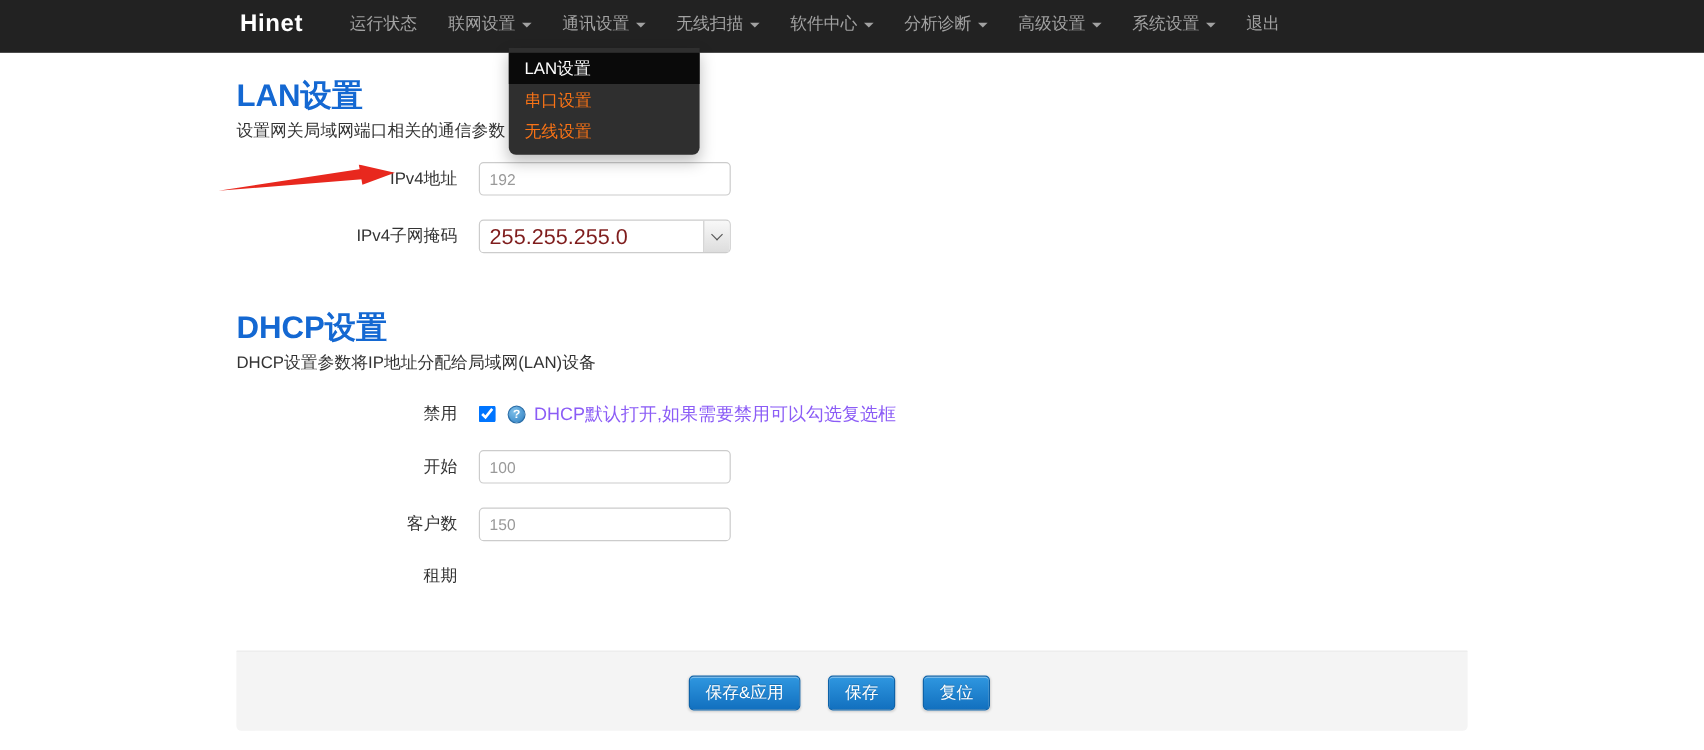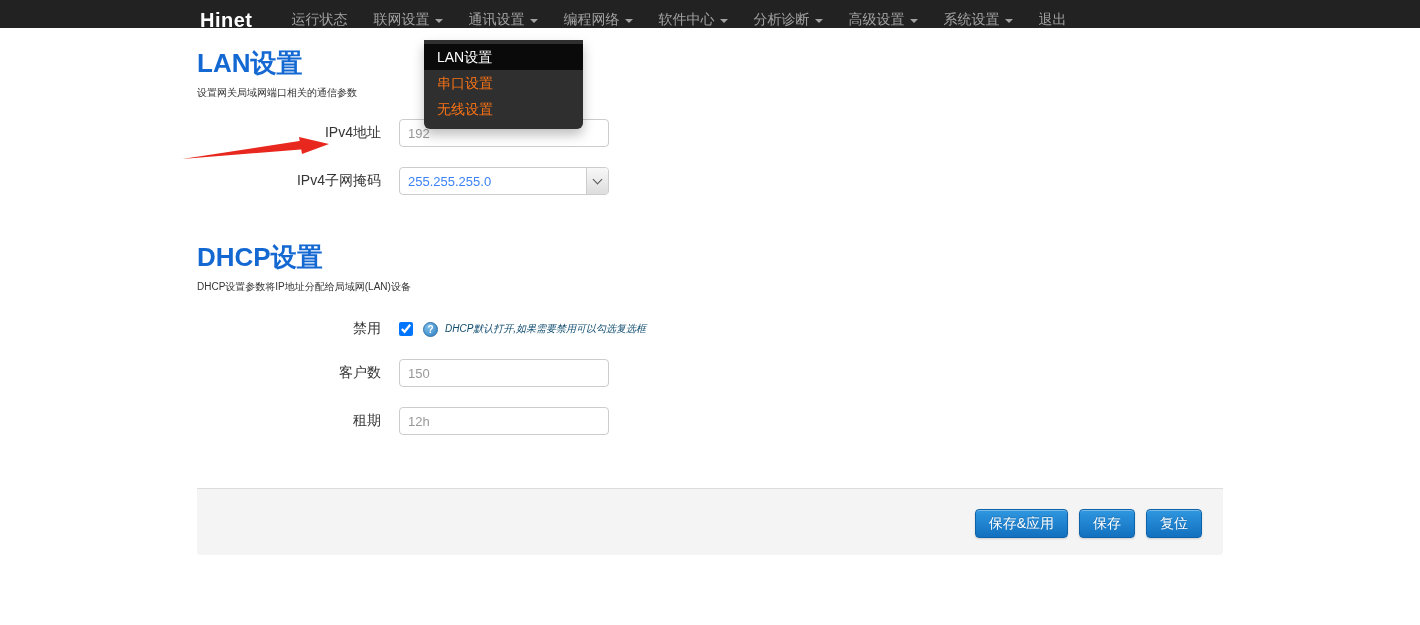--- a/index.html
+++ b/index.html
@@ -2,21 +2,21 @@
 <html><head>
 <meta charset="utf-8">
 <style>
   * { box-sizing: border-box; }
   html,body { margin:0; padding:0; }
   body {
     width:1420px; height:625px; background:#fff; overflow:hidden; position:relative;
     font-family:"Liberation Sans","DejaVu Sans",sans-serif; color:#333;
   }
   
-  .navbar { height:28px; background:#222; width:100%; }
+  .navbar { height:44px; background:#222; width:100%; }
   .nav-inner { width:1026px; margin:0 auto; height:40px; display:flex; align-items:center; }
   .brand { color:#fff; font-size:20px; font-weight:bold; margin:0 26px 0 3px; cursor:pointer; letter-spacing:.5px; }
   .nav-items { display:flex; list-style:none; margin:0; padding:0; height:40px; }
   .nav-link {
     color:#a2a2a2; font-size:14px; padding:0 13px; height:40px;
     display:flex; align-items:center; gap:5px; cursor:pointer; white-space:nowrap;
   }
   .caret {
     width:0; height:0; border-left:4px solid transparent; border-right:4px solid transparent;
     border-top:4px solid #a2a2a2; margin-top:2px;
@@ -25,54 +25,54 @@
   .dropdown {
     position:absolute; left:424px; top:40px; width:159px; z-index:20;
     background:#2f2f2f; border-radius:0 0 6px 6px; padding:4px 0 7px 0;
     box-shadow:0 6px 12px rgba(0,0,0,.25);
   }
   .dd-item { height:26px; line-height:26px; padding:0 13px; font-size:14px; color:#f97316; cursor:pointer; }
   .dd-item.active { background:#0a0a0a; color:#fff; }
   
   .container { width:1026px; margin:0 auto; position:relative; }
   .section-title { color:#1468d2; font-size:26px; font-weight:bold; margin:20px 0 6px 0; line-height:30px; }
-  .section-sub { font-size:10px; color:#333; margin:0 0 18px 0; line-height:17px; }
+  .section-sub { font-size:14px; color:#333; margin:0 0 18px 0; line-height:17px; }
   .dhcp-title { margin-top:47px; }
   .dhcp-sub { margin-bottom:24px; }
   .form-row { display:flex; align-items:center; margin-bottom:20px; }
   .form-row.last { margin-bottom:0; }
   .form-label { width:202px; padding-right:18px; text-align:right; font-size:14px; color:#333; flex:0 0 202px; }
   .text-input {
     width:210px; height:28px; border:1px solid #ccc; border-radius:4px;
     padding:0 8px; font-size:13px; color:#999; background:#fff; outline:none;
     font-family:"Liberation Sans","DejaVu Sans",sans-serif;
   }
   .fake-select {
     width:210px; height:28px; border:1px solid #ccc; border-radius:4px;
     background:#fff; display:flex; align-items:stretch; overflow:hidden; cursor:pointer;
   }
-  .fake-select .sel-value { flex:1; font-size:13px; color:#3b82f6; padding:0 8px; display:flex; align-items:center; }
+  .fake-select .sel-value { flex:1; font-size:18px; color:#7f1d1d; padding:0 8px; display:flex; align-items:center; }
   .sel-btn {
     width:22px; background:linear-gradient(#f8f8f8,#ddd); border-left:1px solid #ccc;
     display:flex; align-items:center; justify-content:center;
   }
   .chev { width:7px; height:7px; border-right:1.5px solid #555; border-bottom:1.5px solid #555; transform:rotate(45deg); margin-top:-4px; }
   .checkbox-row { height:20px; }
   .cb { width:14px; height:14px; margin:0 10px 0 0; cursor:pointer; }
   .help-icon {
     width:15px; height:15px; border-radius:50%; background:radial-gradient(circle at 35% 30%, #7fc0ea, #2e7fc2);
     border:1px solid #2a6ea8; color:#fff; font-size:10px; font-weight:bold; line-height:13px;
     display:inline-flex; align-items:center; justify-content:center; margin-right:7px; flex:0 0 15px;
   }
-  .cb-note { font-size:10px; color:#0c4a6e;font-style:italic; }
+  .cb-note { font-size:15px; color:#8b5cf6; }
   
   .footer-bar {
     width:1026px; margin:53px auto 0 auto; height:67px; background:#f4f4f4;
     border-top:1px solid #ddd; border-radius:0 0 4px 4px;
-    display:flex; justify-content:flex-end; align-items:flex-start; gap:11px; padding:20px 21px 0 0;
+    display:flex; justify-content:center; align-items:flex-start; gap:23px; padding:20px 21px 0 0;
   }
   .btn-blue {
     height:29px; padding:0 13px; border-radius:4px; cursor:pointer;
     background:linear-gradient(#2f97e0,#1270bf); border:1px solid #0d62a8; color:#fff;
     font-size:14px; font-family:"Liberation Sans","DejaVu Sans",sans-serif;
     box-shadow:inset 0 1px 0 rgba(255,255,255,.35), 0 1px 2px rgba(0,0,0,.15);
     text-shadow:0 -1px 0 rgba(0,0,0,.2);
   }
   
   .anno-arrow { position:absolute; left:180px; top:137px; width:152px; height:26px; z-index:5; pointer-events:none; }
@@ -96,21 +96,21 @@
           </a>
         </li>
       <li>
           <a class="nav-link">
             <span>通讯设置</span>
             <span class="caret"></span>
           </a>
         </li>
       <li>
           <a class="nav-link">
-            <span>编程网络</span>
+            <span>无线扫描</span>
             <span class="caret"></span>
           </a>
         </li>
       <li>
           <a class="nav-link">
             <span>软件中心</span>
             <span class="caret"></span>
           </a>
         </li>
       <li>
@@ -177,29 +177,32 @@
     <h2 class="section-title dhcp-title">DHCP设置</h2>
     <p class="section-sub dhcp-sub">DHCP设置参数将IP地址分配给局域网(LAN)设备</p>
 
     <div class="form-row checkbox-row">
       <label class="form-label">禁用</label>
       <input class="cb" type="checkbox" checked="" style="">
       <span class="help-icon">?</span>
       <span class="cb-note">DHCP默认打开,如果需要禁用可以勾选复选框</span>
     </div>
 
+    <div class="form-row">
+      <label class="form-label">开始</label>
+      <input class="text-input" type="text" value="100" style="">
+    </div>
 
     <div class="form-row">
       <label class="form-label">客户数</label>
       <input class="text-input" type="text" value="150" style="">
     </div>
 
     <div class="form-row last">
       <label class="form-label">租期</label>
-      <input class="text-input" type="text" value="12h" style="">
     </div>
   </section>
 
 </main>
 
 <footer class="footer-bar">
   <button class="btn-blue">保存&amp;应用</button>
   <button class="btn-blue">保存</button>
   <button class="btn-blue">复位</button>
 </footer>

